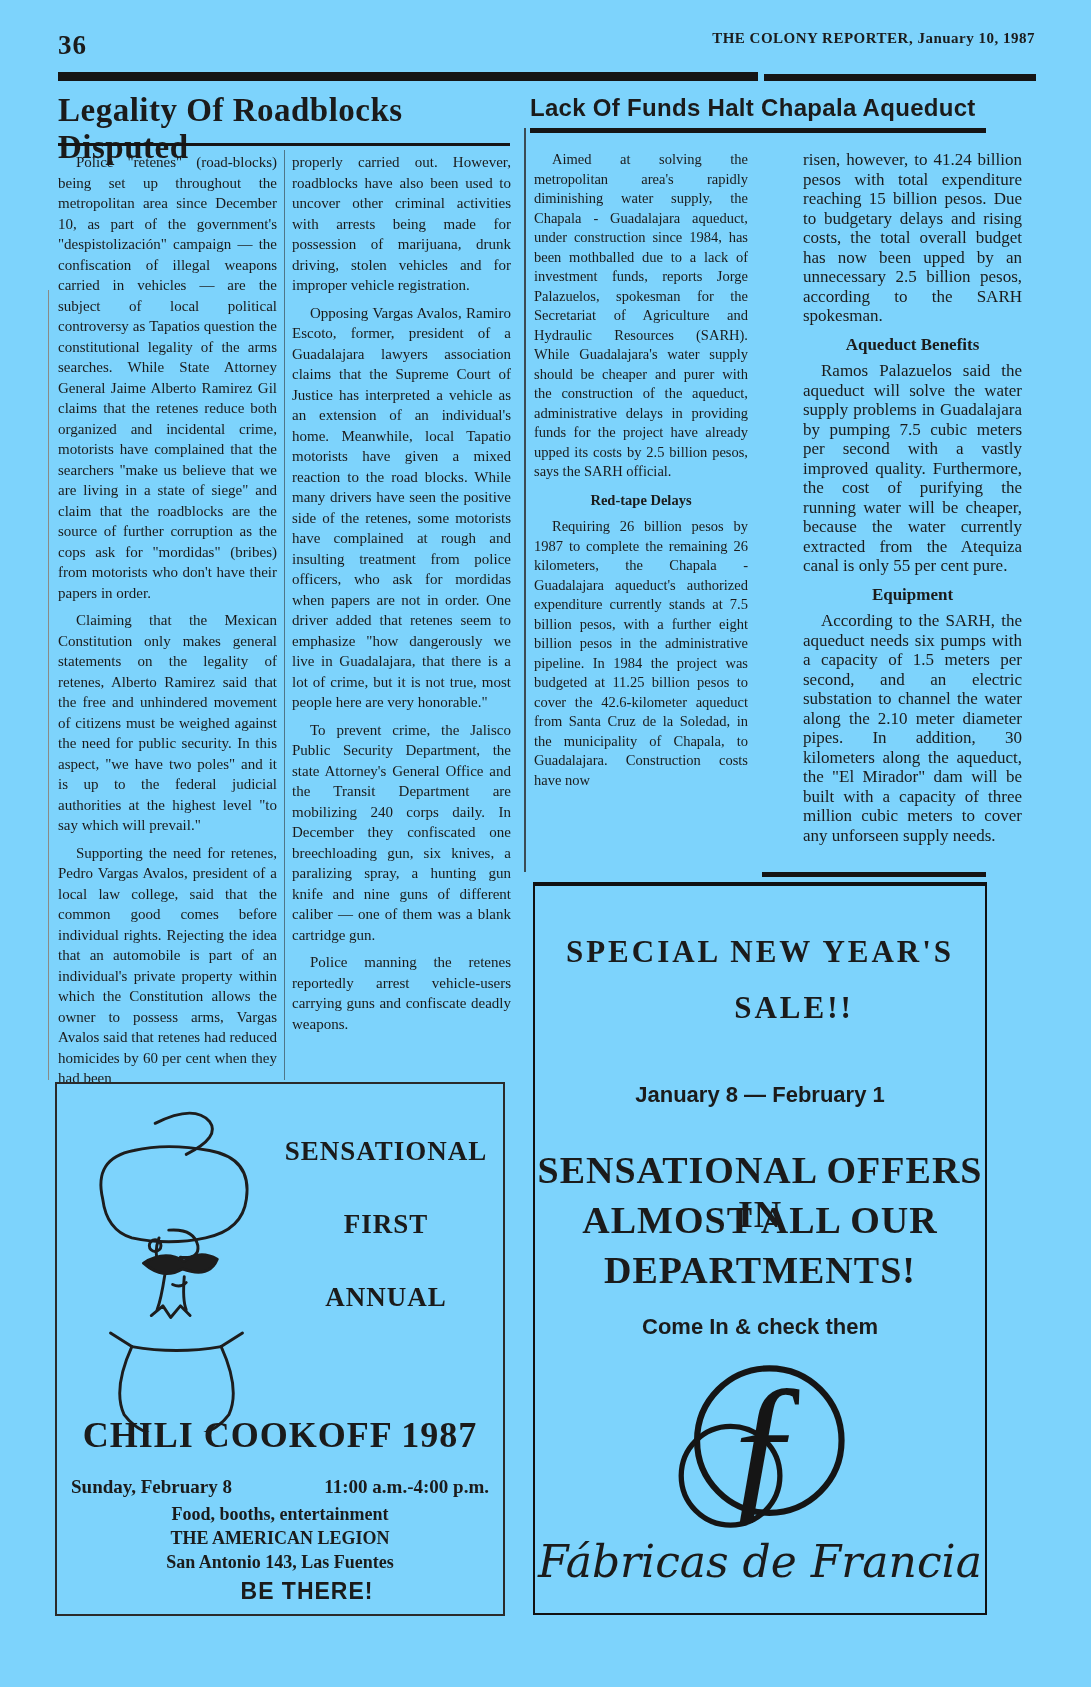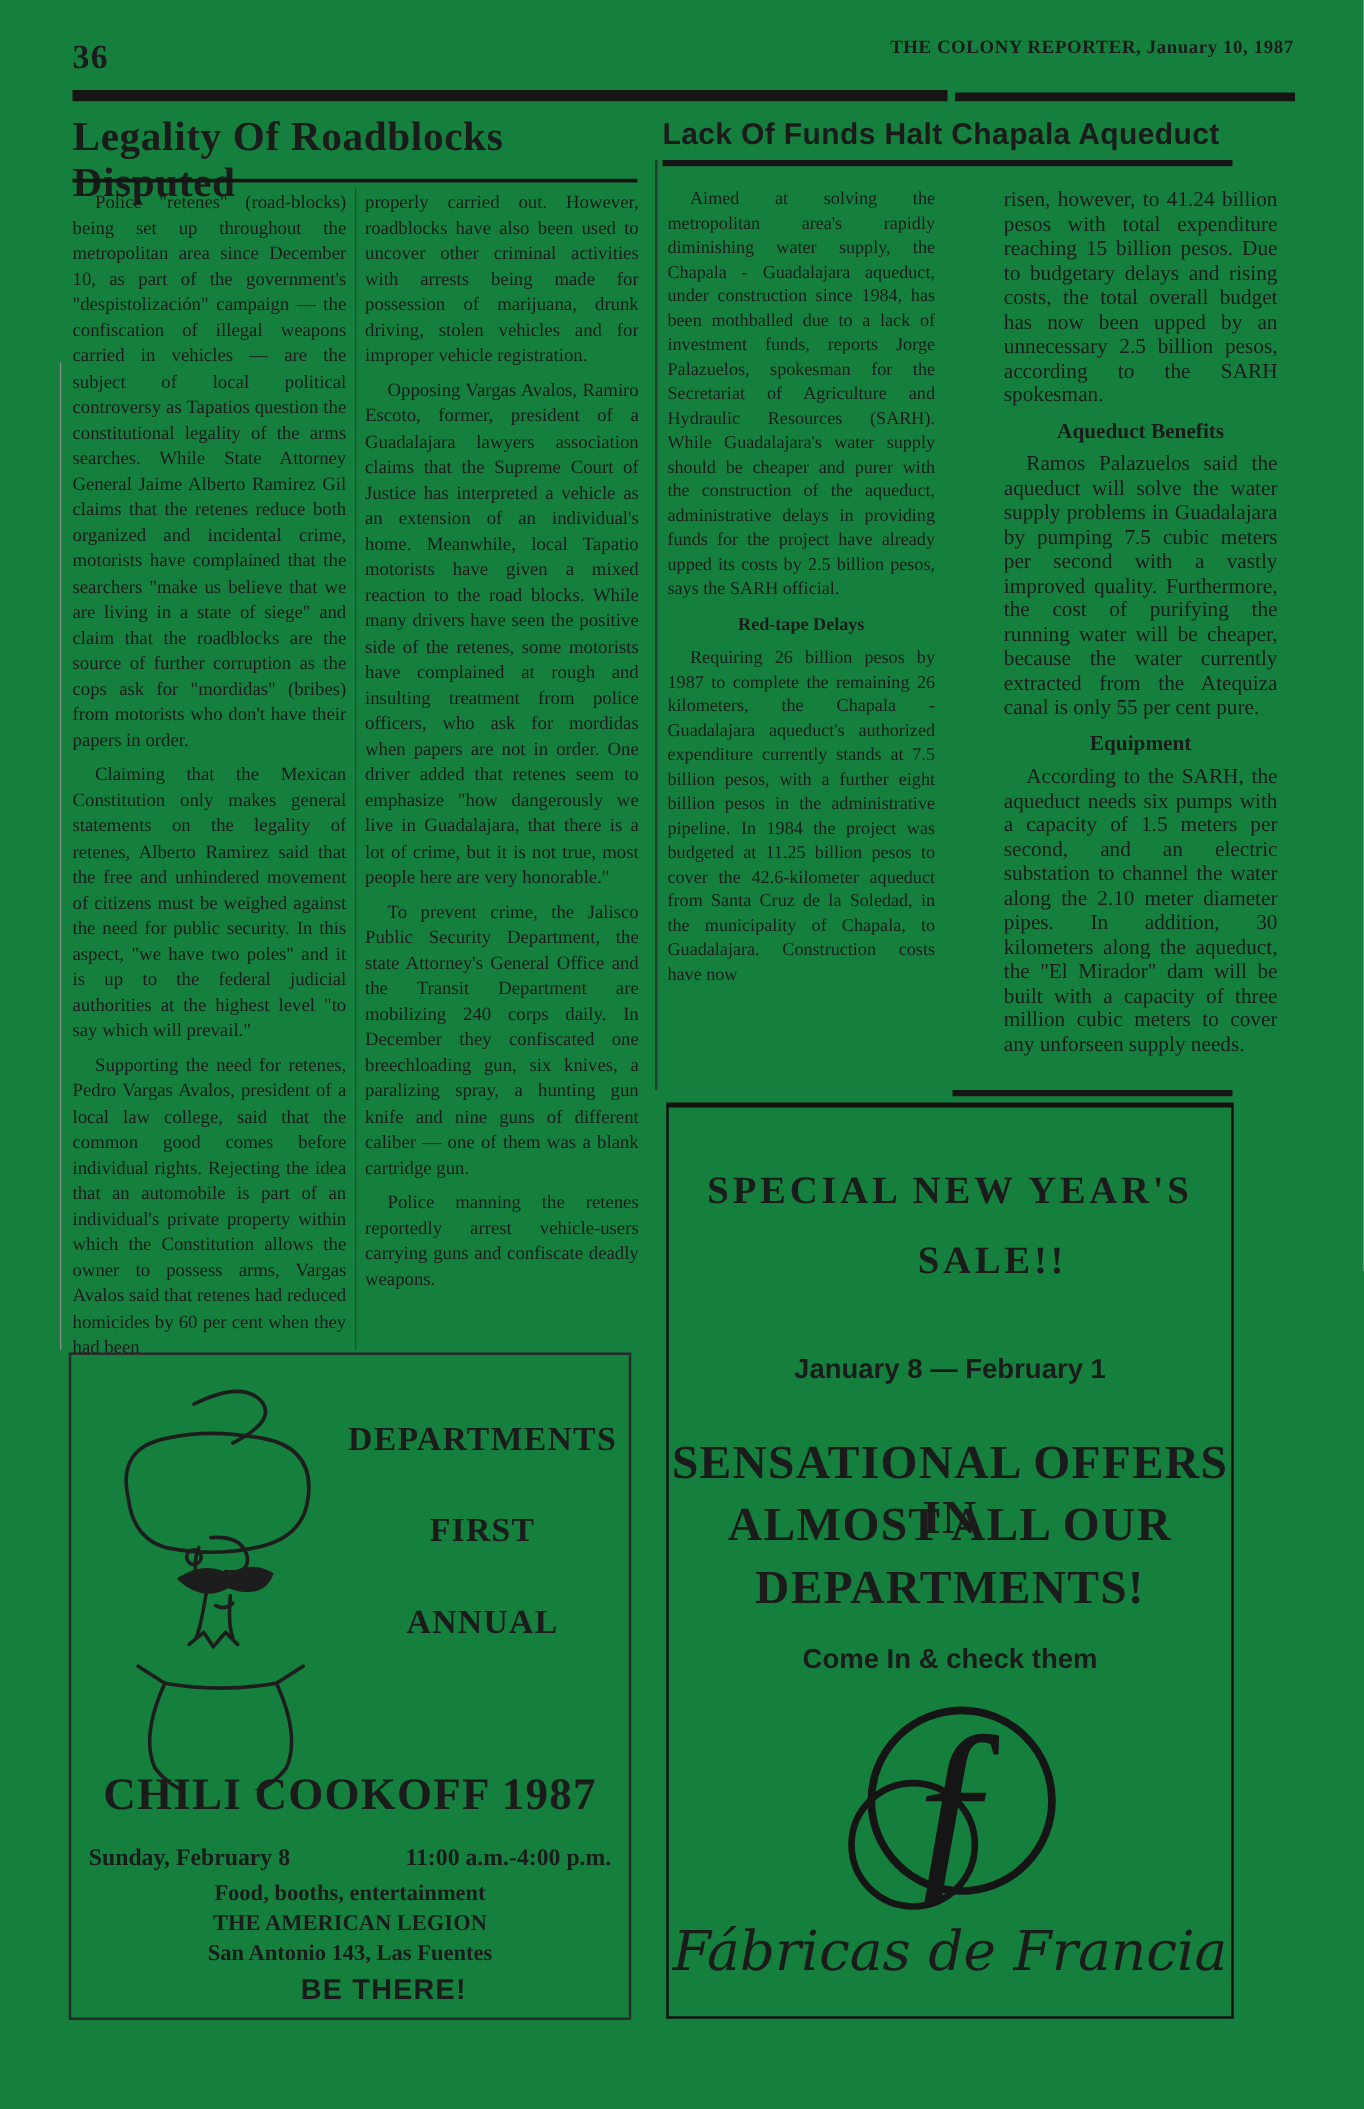--- a/index.html
+++ b/index.html
@@ -1,20 +1,20 @@
 <!DOCTYPE html>
 <html><head>
 <meta charset="utf-8">
 <style>
   html,body{margin:0;padding:0;background:#d9d7d2;}
   #page{
     position:relative;
     width:1091px;height:1687px;
     margin:0 auto;
-    background:#15803d;
+    background:#7dd3fc;
     overflow:hidden;
     font-family:"Liberation Serif", serif;
     color:#1b1b1b;
   }
   
   .page-number{position:absolute;left:58px;top:30px;font-size:27px;font-weight:bold;letter-spacing:1px;}
   .masthead{position:absolute;right:56px;top:30px;font-size:15px;font-weight:bold;letter-spacing:.5px;margin-left:34px;}
   .rule{position:absolute;background:#151515;}
   .top-rule-a{left:58px;top:72px;width:700px;height:9px;}
   .top-rule-b{left:764px;top:74px;width:272px;height:7px;}
@@ -117,21 +117,21 @@
         <path d="M106 188 Q114 192 120 186"></path>
         <path d="M98 178 Q94 204 90 214 M118 180 Q116 204 120 214"></path>
         <path d="M84 220 L96 210 L104 222 L114 210 L124 220"></path>
         <path d="M42 238 L64 252 M178 238 L156 252"></path>
         <path d="M64 252 Q44 296 56 322 Q74 346 110 346 Q146 346 164 322 Q176 296 156 252"></path>
         <path d="M64 252 Q110 260 156 252"></path>
         <path d="M76 346 Q72 356 62 354 Q58 348 68 344 M144 346 Q150 356 158 352 Q160 346 152 344"></path>
       </g>
     </svg>
     <div class="chili-lines">
-      <div>DEPARTMENTS</div>
+      <div>SENSATIONAL</div>
       <div>FIRST</div>
       <div>ANNUAL</div>
     </div>
     <div class="chili-title">CHILI COOKOFF 1987</div>
     <div class="chili-row">
       <span>Sunday, February 8</span>
       <span>11:00 a.m.-4:00 p.m.</span>
     </div>
     <div class="chili-detail cd2">THE AMERICAN LEGION</div>
     <div class="chili-detail cd1">Food, booths, entertainment</div>

